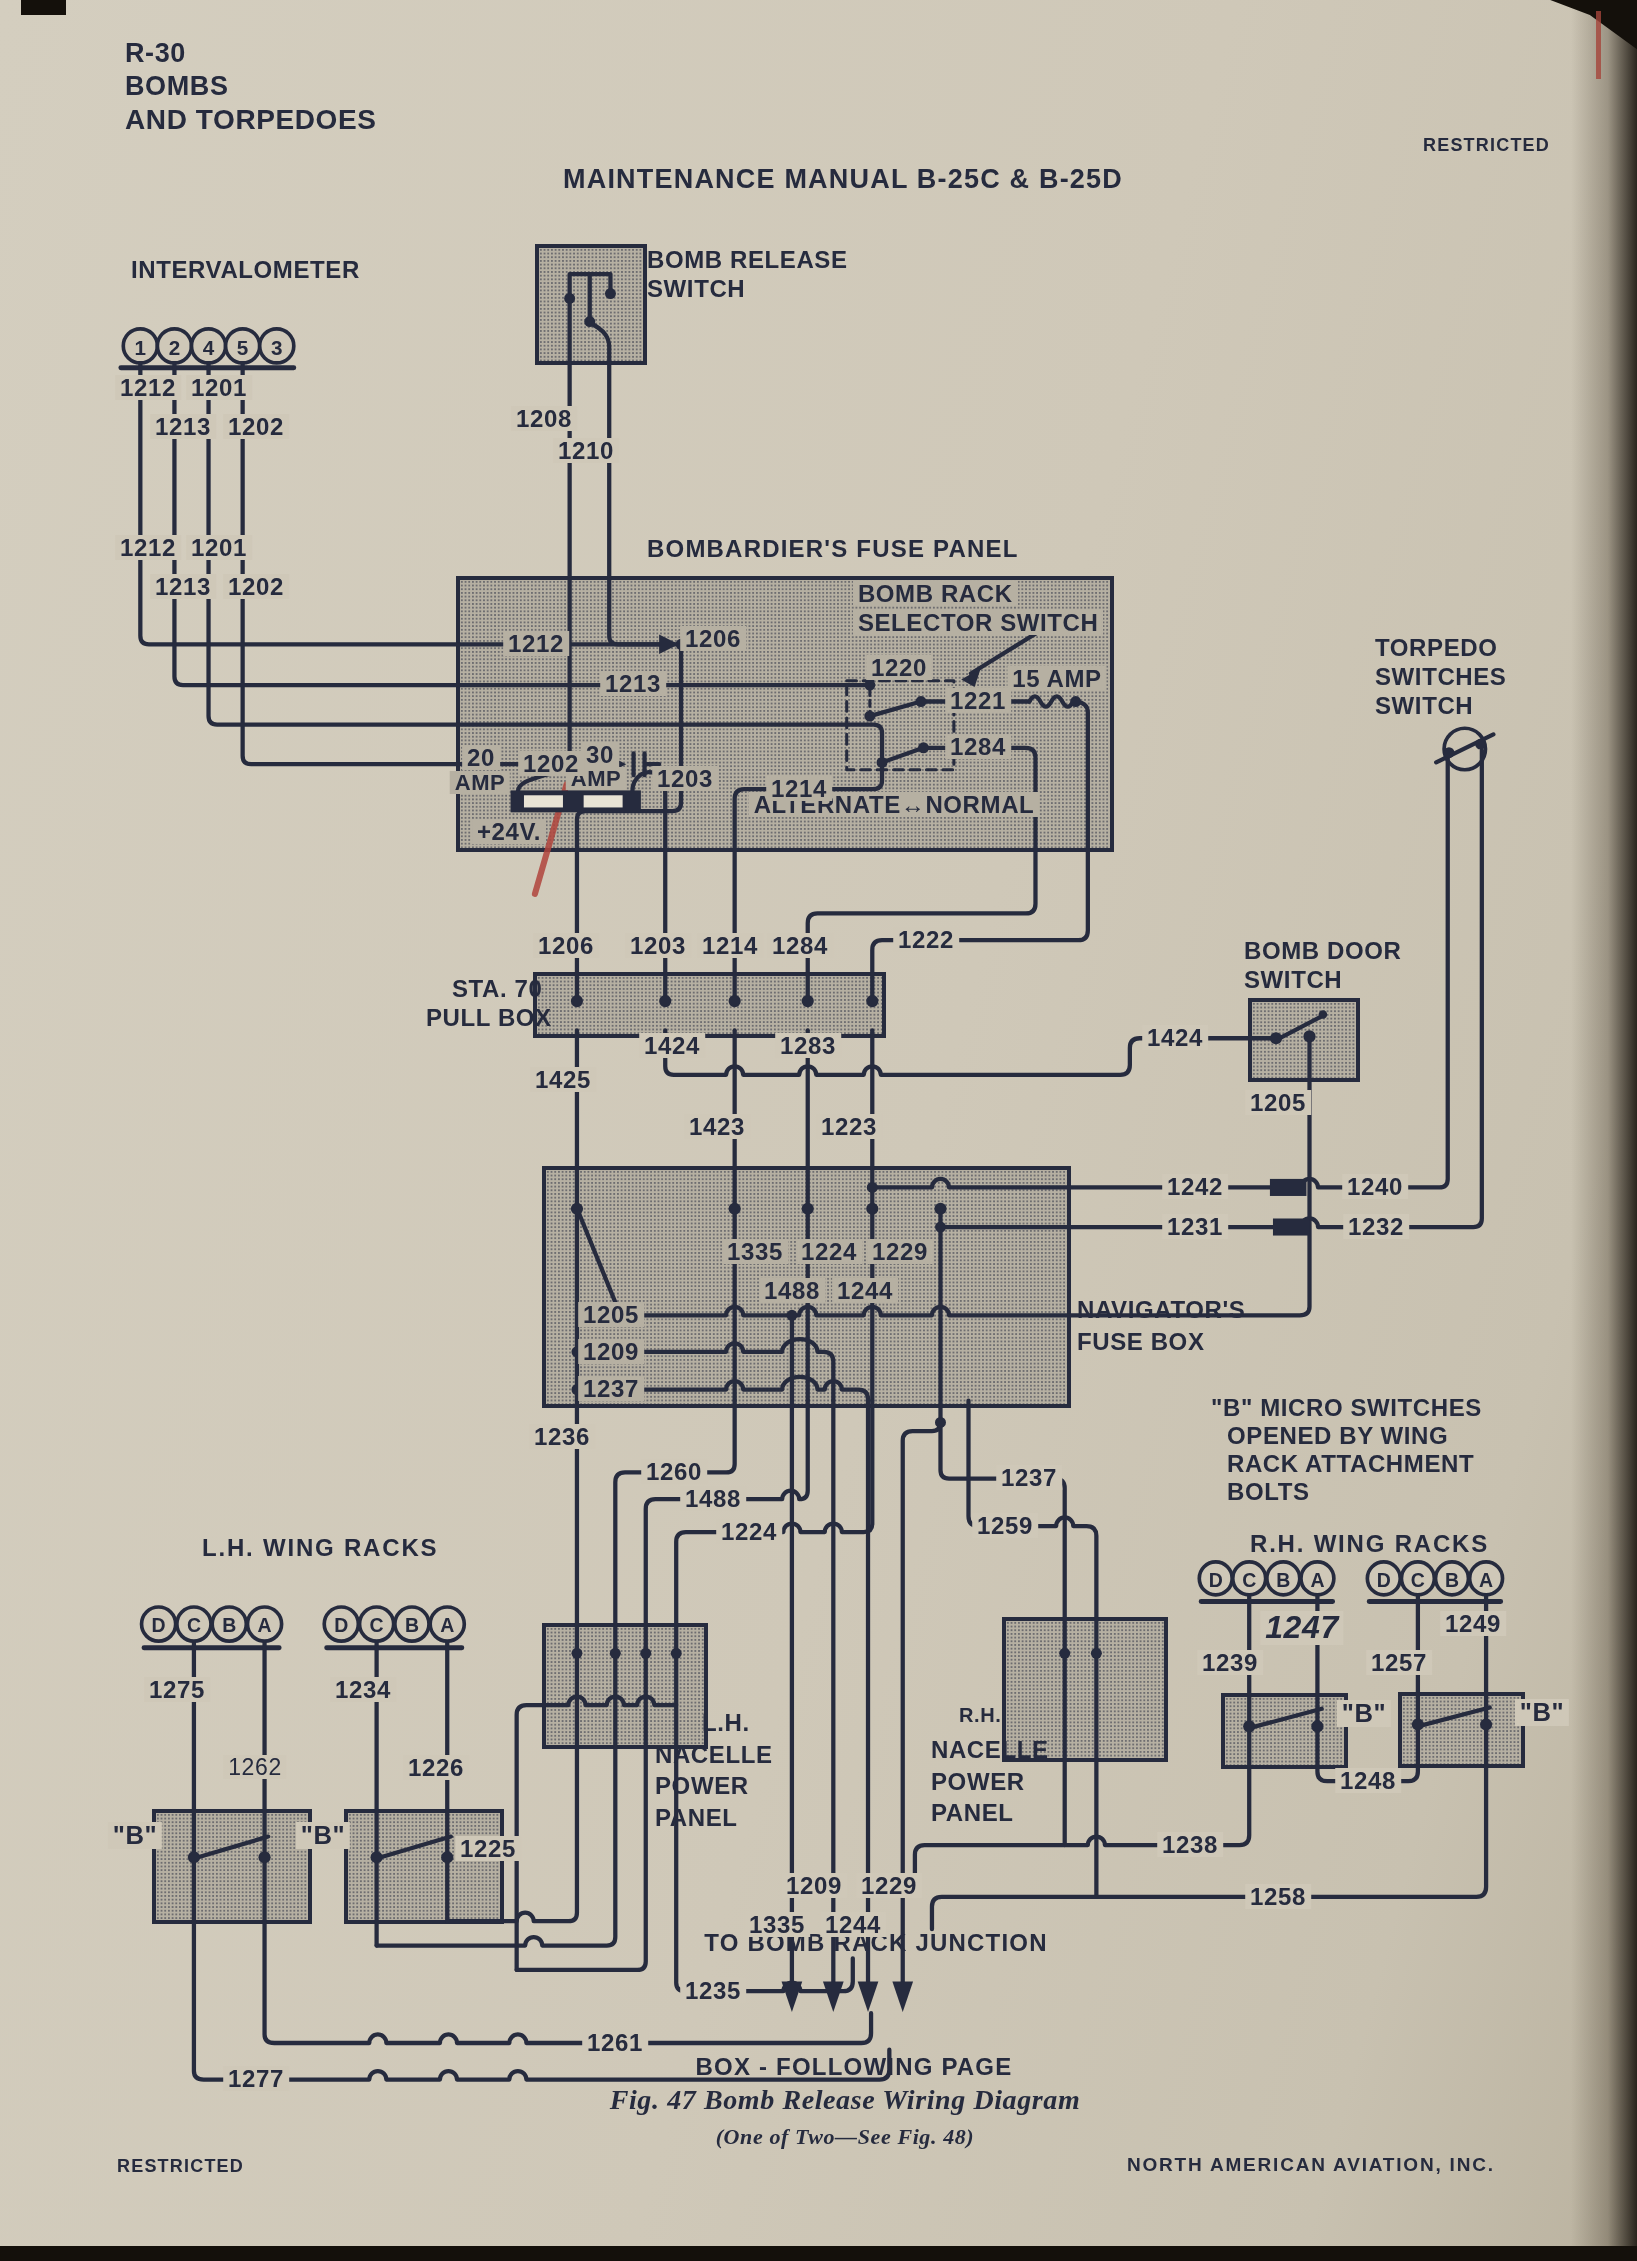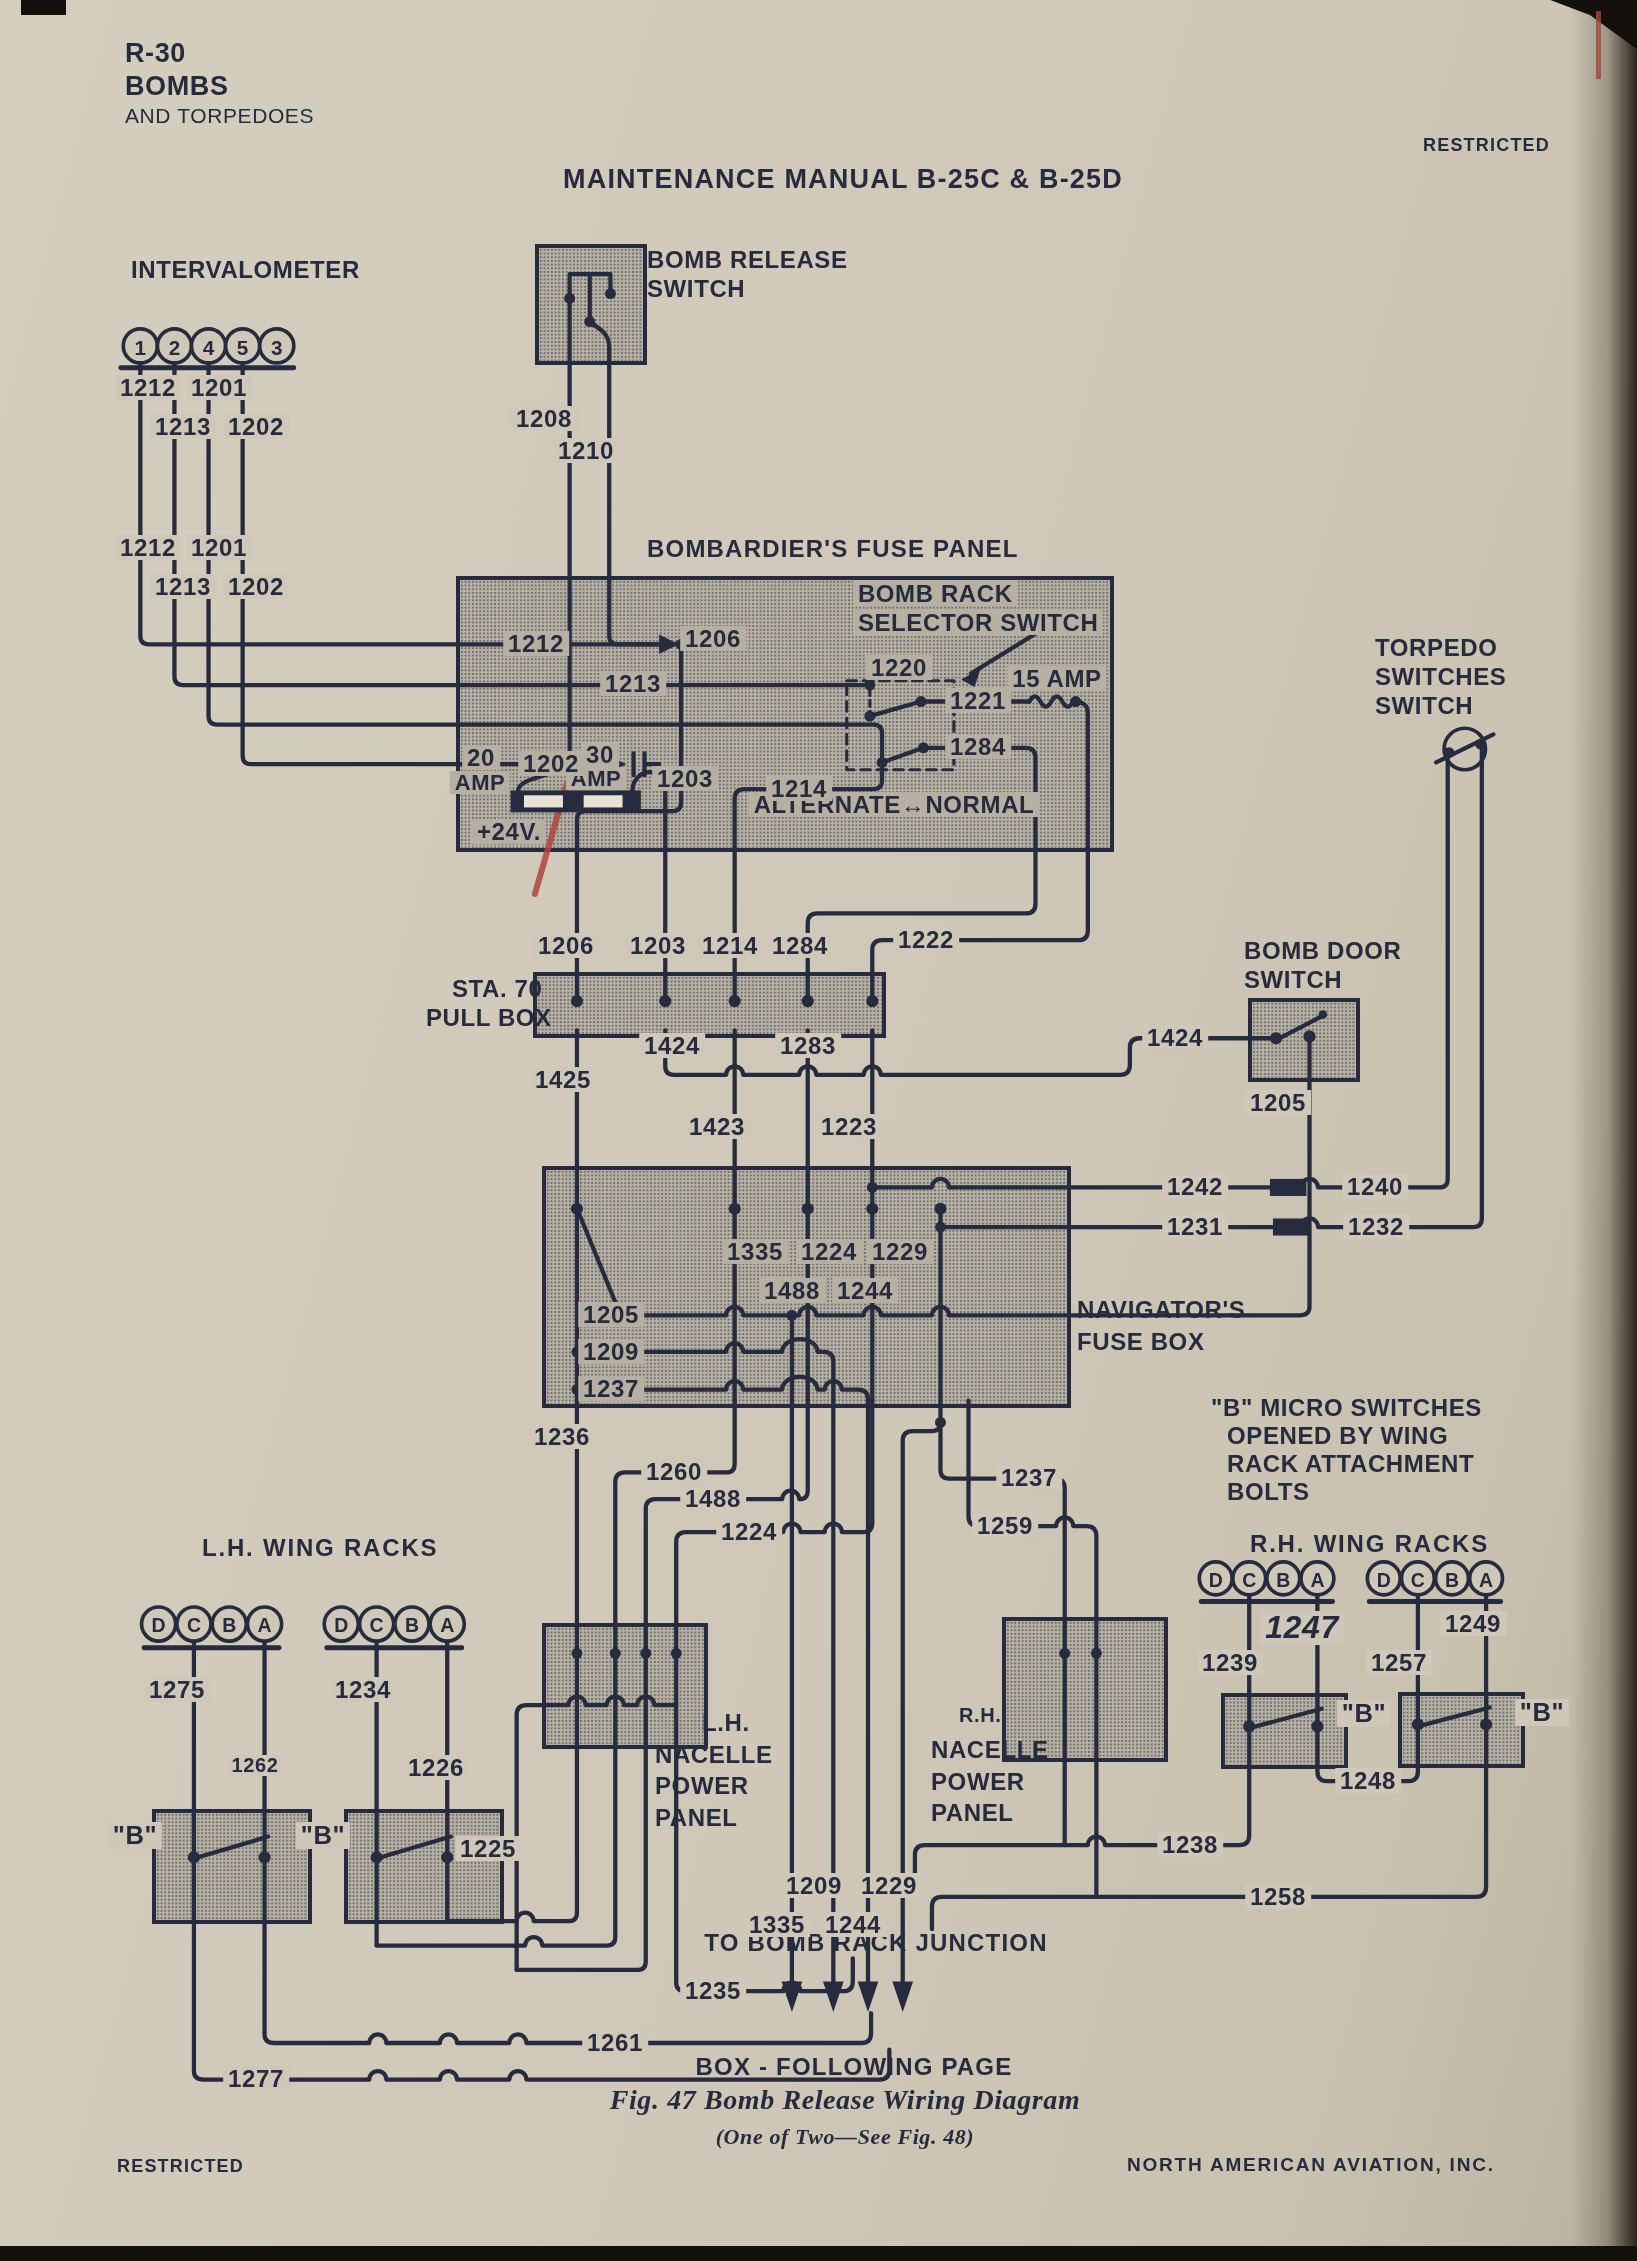--- a/index.html
+++ b/index.html
@@ -222,21 +222,21 @@
         <circle cx="2384" cy="2592" r="27" fill="#cfc8b8" stroke="#262b3e" stroke-width="6"></circle>
         <text x="2384" y="2594" text-anchor="middle" dominant-baseline="central" fill="#262b3e" style="font:700 32px &quot;Liberation Sans&quot;,sans-serif;">B</text>
         <circle cx="2440" cy="2592" r="27" fill="#cfc8b8" stroke="#262b3e" stroke-width="6"></circle>
         <text x="2440" y="2594" text-anchor="middle" dominant-baseline="central" fill="#262b3e" style="font:700 32px &quot;Liberation Sans&quot;,sans-serif;">A</text>
       </g>
   </svg>
 
   <div id="labels-layer">
       <div class="lb" style="left: 125px; top: 39px; font-size: 27px; font-weight: 700; letter-spacing: 0.6px;">R-30</div>
       <div class="lb" style="left: 125px; top: 72px; font-size: 27px; font-weight: 700; letter-spacing: 0.6px;">BOMBS</div>
-      <div class="lb" style="left: 125px; top: 105px; font-size: 21px; font-weight: 400; letter-spacing: 0.6px;">AND TORPEDOES</div>
+      <div class="lb" style="left: 125px; top: 105px; font-size: 28px; font-weight: 700; letter-spacing: 0.6px;">AND TORPEDOES</div>
       <div class="lb" style="left: 843px; top: 133px; font-size: 27px; font-weight: 700; letter-spacing: 1.2px; transform: translateX(-50%); margin-top: 32px;">MAINTENANCE MANUAL B-25C &amp; B-25D</div>
       <div class="lb" style="left: 1423px; top: 136px; font-size: 18px; font-weight: 700; letter-spacing: 1.2px;">RESTRICTED</div>
       <div class="lb" style="left: 131px; top: 257px; font-size: 24px; font-weight: 700; letter-spacing: 0.6px;">INTERVALOMETER</div>
       <div class="lb" style="left: 647px; top: 247px; font-size: 24px; font-weight: 700; letter-spacing: 0.6px;">BOMB RELEASE</div>
       <div class="lb" style="left: 647px; top: 276px; font-size: 24px; font-weight: 700; letter-spacing: 0.6px;">SWITCH</div>
       <div class="lb" style="left: 647px; top: 536px; font-size: 24px; font-weight: 700; letter-spacing: 1.2px;">BOMBARDIER'S FUSE PANEL</div>
       <div class="lb" style="left: 853px; top: 581px; font-size: 24px; font-weight: 700; letter-spacing: 0.6px; background: rgb(182, 176, 162); padding: 0px 4.9px;">BOMB RACK</div>
       <div class="lb" style="left: 853px; top: 610px; font-size: 24px; font-weight: 700; letter-spacing: 0.6px; background: rgb(182, 176, 162); padding: 0px 4.9px; text-align: center;">SELECTOR SWITCH</div>
       <div class="lb" style="left: 1375px; top: 635px; font-size: 24px; font-weight: 700; letter-spacing: 0.6px;">TORPEDO</div>
       <div class="lb" style="left: 1375px; top: 664px; font-size: 24px; font-weight: 700; letter-spacing: 0.6px;">SWITCHES</div>
@@ -318,21 +318,21 @@
       <div class="lb" style="left: 611px; top: 1339px; font-size: 24px; font-weight: 700; letter-spacing: 0.6px; transform: translateX(-50%); background: rgb(182, 176, 162); padding: 0px 4.9px;">1209</div>
       <div class="lb" style="left: 611px; top: 1376px; font-size: 24px; font-weight: 700; letter-spacing: 0.6px; transform: translateX(-50%); background: rgb(182, 176, 162); padding: 0px 4.9px;">1237</div>
       <div class="lb" style="left: 562px; top: 1424px; font-size: 24px; font-weight: 700; letter-spacing: 0.6px; transform: translateX(-50%); background: rgb(207, 200, 184); padding: 0px 4.9px;">1236</div>
       <div class="lb" style="left: 674px; top: 1459px; font-size: 24px; font-weight: 700; letter-spacing: 0.6px; transform: translateX(-50%); background: rgb(207, 200, 184); padding: 0px 4.9px;">1260</div>
       <div class="lb" style="left: 713px; top: 1486px; font-size: 24px; font-weight: 700; letter-spacing: 0.6px; transform: translateX(-50%); background: rgb(207, 200, 184); padding: 0px 4.9px;">1488</div>
       <div class="lb" style="left: 749px; top: 1519px; font-size: 24px; font-weight: 700; letter-spacing: 0.6px; transform: translateX(-50%); background: rgb(207, 200, 184); padding: 0px 4.9px;">1224</div>
       <div class="lb" style="left: 1029px; top: 1465px; font-size: 24px; font-weight: 700; letter-spacing: 0.6px; transform: translateX(-50%); background: rgb(207, 200, 184); padding: 0px 4.9px;">1237</div>
       <div class="lb" style="left: 1005px; top: 1513px; font-size: 24px; font-weight: 700; letter-spacing: 0.6px; transform: translateX(-50%); background: rgb(207, 200, 184); padding: 0px 4.9px;">1259</div>
       <div class="lb" style="left: 177px; top: 1677px; font-size: 24px; font-weight: 700; letter-spacing: 0.6px; transform: translateX(-50%); background: rgb(207, 200, 184); padding: 0px 4.9px;">1275</div>
       <div class="lb" style="left: 363px; top: 1677px; font-size: 24px; font-weight: 700; letter-spacing: 0.6px; transform: translateX(-50%); background: rgb(207, 200, 184); padding: 0px 4.9px;">1234</div>
-      <div class="lb" style="left: 255px; top: 1755px; font-size: 20px; font-weight: 700; letter-spacing: 0.6px; transform: translateX(-50%); background: rgb(207, 200, 184); padding: 0px 4.9px; text-align: right;">1262</div>
+      <div class="lb" style="left: 255px; top: 1755px; font-size: 23px; font-weight: 400; letter-spacing: 0.6px; transform: translateX(-50%); background: rgb(207, 200, 184); padding: 0px 4.9px; text-align: right;">1262</div>
       <div class="lb" style="left: 436px; top: 1755px; font-size: 24px; font-weight: 700; letter-spacing: 0.6px; transform: translateX(-50%); background: rgb(207, 200, 184); padding: 0px 4.9px;">1226</div>
       <div class="lb" style="left: 488px; top: 1836px; font-size: 24px; font-weight: 700; letter-spacing: 0.6px; transform: translateX(-50%); background: rgb(207, 200, 184); padding: 0px 4.9px;">1225</div>
       <div class="lb" style="left: 713px; top: 1978px; font-size: 24px; font-weight: 700; letter-spacing: 0.6px; transform: translateX(-50%); background: rgb(207, 200, 184); padding: 0px 4.9px;">1235</div>
       <div class="lb" style="left: 615px; top: 2030px; font-size: 24px; font-weight: 700; letter-spacing: 0.6px; transform: translateX(-50%); background: rgb(207, 200, 184); padding: 0px 4.9px;">1261</div>
       <div class="lb" style="left: 256px; top: 2066px; font-size: 24px; font-weight: 700; letter-spacing: 0.6px; transform: translateX(-50%); background: rgb(207, 200, 184); padding: 0px 4.9px;">1277</div>
       <div class="lb" style="left: 135px; top: 1822px; font-size: 25.6px; font-weight: 700; letter-spacing: 0.6px; transform: translateX(-50%); background: rgb(207, 200, 184); padding: 0px 4.9px;">"B"</div>
       <div class="lb" style="left: 323px; top: 1822px; font-size: 25.6px; font-weight: 700; letter-spacing: 0.6px; transform: translateX(-50%); background: rgb(207, 200, 184); padding: 0px 4.9px;">"B"</div>
       <div class="lb" style="left: 814px; top: 1873px; font-size: 24px; font-weight: 700; letter-spacing: 0.6px; transform: translateX(-50%); background: rgb(207, 200, 184); padding: 0px 4.9px;">1209</div>
       <div class="lb" style="left: 889px; top: 1873px; font-size: 24px; font-weight: 700; letter-spacing: 0.6px; transform: translateX(-50%); background: rgb(207, 200, 184); padding: 0px 4.9px;">1229</div>
       <div class="lb" style="left: 777px; top: 1912px; font-size: 24px; font-weight: 700; letter-spacing: 0.6px; transform: translateX(-50%); background: rgb(207, 200, 184); padding: 0px 4.9px;">1335</div>

